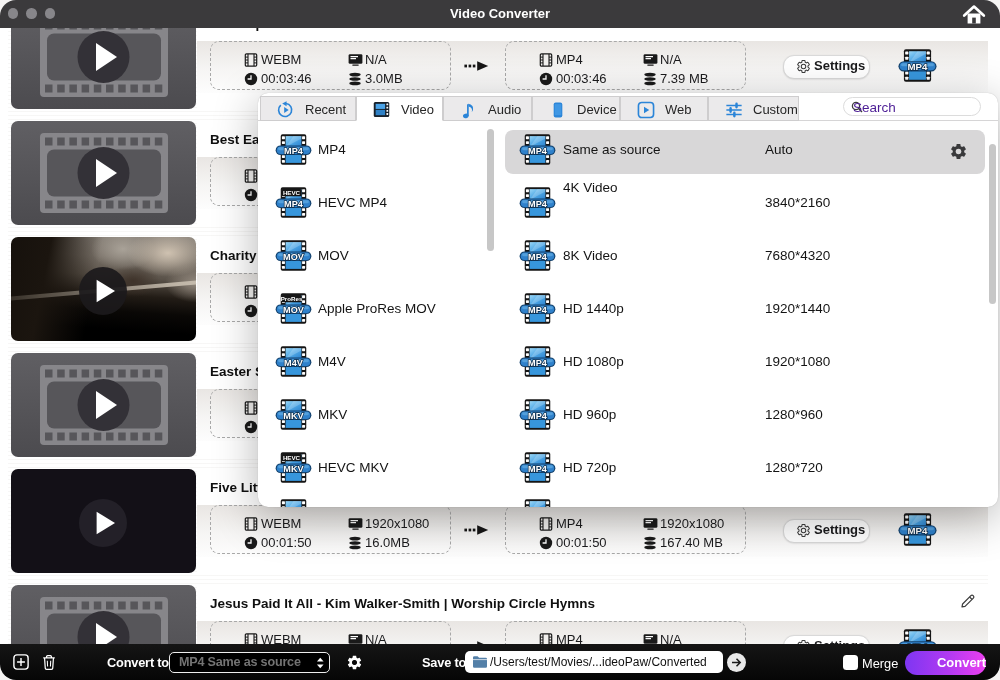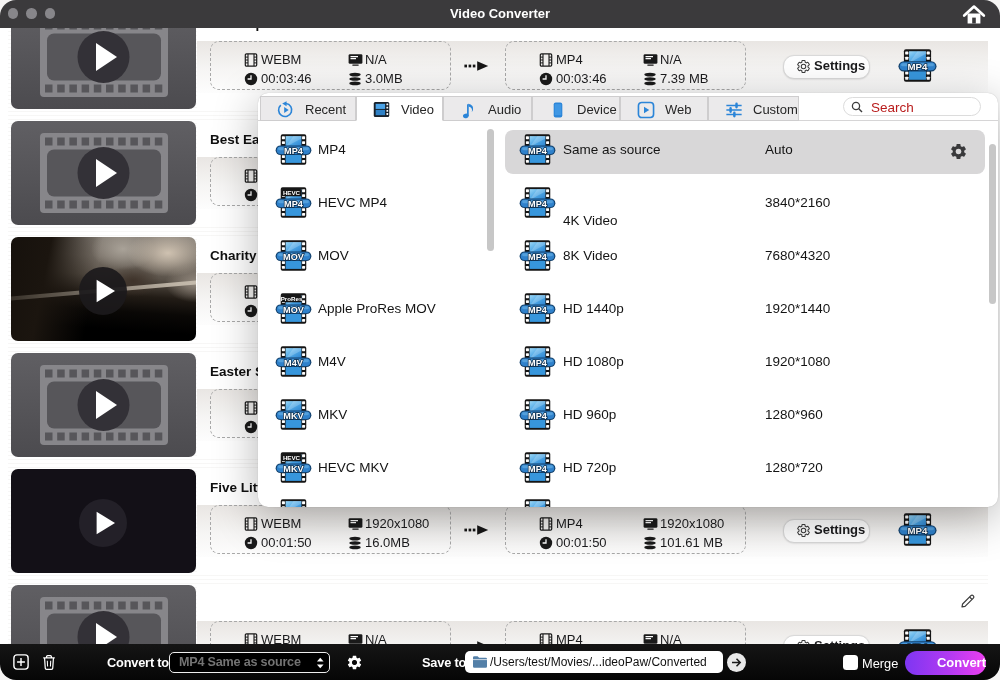--- a/index.html
+++ b/index.html
@@ -588,21 +588,21 @@
 <svg style="position:absolute;left:539px;top:508px" width="14" height="14" viewBox="0 0 14 14">
         <circle cx="7" cy="7" r="6.2" fill="#1a1a1a"></circle>
         <path d="M7 3.2 V7 H3.6" fill="none" stroke="#fff" stroke-width="1.3"></path>
       </svg>
 <div class="itxt" style="left:556px;top:507px">00:01:50</div>
 <svg style="position:absolute;left:643px;top:508px" width="14" height="14" viewBox="0 0 14 14">
         <ellipse cx="7" cy="2.6" rx="5.7" ry="1.85" fill="#1a1a1a"></ellipse>
         <ellipse cx="7" cy="7.0" rx="5.7" ry="1.85" fill="#1a1a1a"></ellipse>
         <ellipse cx="7" cy="11.4" rx="5.7" ry="1.85" fill="#1a1a1a"></ellipse>
       </svg>
-<div class="itxt" style="left:660px;top:507px">101.61 MB</div>
+<div class="itxt" style="left:660px;top:507px">167.40 MB</div>
 <svg style="position:absolute;left:464px;top:496px" width="26" height="12" viewBox="0 0 26 12">
         <g fill="#161616">
           <rect x="0.4" y="4.6" width="2.6" height="2.8"></rect>
           <rect x="4.6" y="4.6" width="2.6" height="2.8"></rect>
           <rect x="8.8" y="4.6" width="2.6" height="2.8"></rect>
           <path d="M13.2 1.2 L24.2 6 L13.2 10.8 z"></path>
         </g>
       </svg>
 <div class="setbtn" style="left:783px;top:491px"></div>
 <svg style="position:absolute;left:796px;top:495px" width="15" height="15" viewBox="0 0 24 24">
@@ -663,20 +663,21 @@
           <rect x="119.40000000000002" y="79.5" width="7.5" height="8" fill="#57565a"></rect>
           <rect x="131.60000000000002" y="16.5" width="7.5" height="8" fill="#57565a"></rect>
           <rect x="131.60000000000002" y="79.5" width="7.5" height="8" fill="#57565a"></rect>
           <rect x="143.8" y="16.5" width="7.5" height="8" fill="#57565a"></rect>
           <rect x="143.8" y="79.5" width="7.5" height="8" fill="#57565a"></rect>
           <rect x="36" y="28.5" width="114" height="47" rx="7" fill="#57565a"></rect>
           <circle cx="92.5" cy="52" r="26" fill="#333137"></circle>
           <path d="M85 38 L106 52 L85 66 z" fill="#fff"></path>
         </svg>
 </div>
+<div class="rtitle" style="left:210px;top:568px">Jesus Paid It All - Kim Walker-Smith | Worship Circle Hymns</div>
 <div class="ibox" style="left:210px;top:593px"></div>
 <svg style="position:absolute;left:244px;top:605px" width="14" height="14" viewBox="0 0 14 14">
         <g fill="none" stroke="#1a1a1a" stroke-width="1.2">
           <rect x="1.3" y="0.9" width="11.4" height="12.2" rx="1.2"></rect>
           <path d="M4 1 v12 M10 1 v12" stroke-width="1.1"></path>
           <path d="M1.3 4.1 h2.7 M1.3 7 h2.7 M1.3 9.9 h2.7 M10 4.1 h2.7 M10 7 h2.7 M10 9.9 h2.7" stroke-width="1"></path>
         </g>
       </svg>
 <div class="itxt" style="left:261px;top:604px">WEBM</div>
 <svg style="position:absolute;left:348px;top:605px" width="15" height="14" viewBox="0 0 15 14">
@@ -801,21 +802,21 @@
               <path d="M12.8 3.2 v3.6 M6.2 8.2 v3.6 M10.4 13.2 v3.6"></path>
             </g>
           </svg>
 <span style="left:44px">Custom</span>
 </div>
 <div style="position:absolute;left:585px;top:4px;width:138px;height:19px;border:1px solid #dcdcdc;border-radius:10px;background:#fff;box-sizing:border-box">
 <svg style="position:absolute;left:7px;top:3px" width="12" height="12" viewBox="0 0 12 12">
             <circle cx="5" cy="5" r="3.6" fill="none" stroke="#3c3c3c" stroke-width="1.3"></circle>
             <path d="M7.8 7.8 L11 11" stroke="#3c3c3c" stroke-width="1.4"></path>
           </svg>
-<div style="position:absolute;left:27px;top:1.5px;font-size:13.5px;color:#b91c1c">Search</div>
+<div style="position:absolute;left:9px;top:1.5px;font-size:13.5px;color:#4c1d95">Search</div>
 </div>
 <svg style="position:absolute;left:17px;top:41px" width="37" height="31" viewBox="0 0 40 34">
           <defs>
             <linearGradient id="fg106" x1="0" y1="0" x2="0.9" y2="1">
       <stop offset="0" stop-color="#9bd7f7"></stop>
               <stop offset="0.5" stop-color="#51a9e6"></stop>
               <stop offset="1" stop-color="#2b82cf"></stop>
             </linearGradient>
           </defs>
           <rect x="6" y="0.3" width="28" height="33.4" rx="2" fill="#161616"></rect>
@@ -1072,21 +1073,21 @@
           <rect x="29.4" y="7.9" width="3.3" height="3.1" rx="0.5" fill="#fff"></rect>
           <rect x="7.3" y="23.2" width="3.3" height="3.1" rx="0.5" fill="#fff"></rect>
           <rect x="29.4" y="23.2" width="3.3" height="3.1" rx="0.5" fill="#fff"></rect>
           <rect x="7.3" y="28.5" width="3.3" height="3.1" rx="0.5" fill="#fff"></rect>
           <rect x="29.4" y="28.5" width="3.3" height="3.1" rx="0.5" fill="#fff"></rect>
           <rect x="0.4" y="12.5" width="39.2" height="10.6" rx="5.3" fill="#15436e"></rect>
           <rect x="1.7" y="13.7" width="36.6" height="8.2" rx="4.1" fill="#2f81cb"></rect>
           <rect x="3.1" y="14.6" width="33.8" height="3.2" rx="1.6" fill="#58a3de" opacity="0.9"></rect>
           <text x="20" y="21.4" text-anchor="middle" font-family="Liberation Sans,sans-serif" font-size="10" font-weight="bold" fill="#fff" stroke="#0e2c49" stroke-width="1.7" paint-order="stroke">MP4</text>
         </svg>
-<div class="lrow" style="left:305px;top:120px">4K Video</div>
+<div class="lrow" style="left:305px;top:87px">4K Video</div>
 <div class="lrow" style="left:507px;top:102px">3840*2160</div>
 <svg style="position:absolute;left:261px;top:147px" width="37" height="31" viewBox="0 0 40 34">
           <defs>
             <linearGradient id="fg116" x1="0" y1="0" x2="0.9" y2="1">
       <stop offset="0" stop-color="#9bd7f7"></stop>
               <stop offset="0.5" stop-color="#51a9e6"></stop>
               <stop offset="1" stop-color="#2b82cf"></stop>
             </linearGradient>
           </defs>
           <rect x="6" y="0.3" width="28" height="33.4" rx="2" fill="#161616"></rect>

